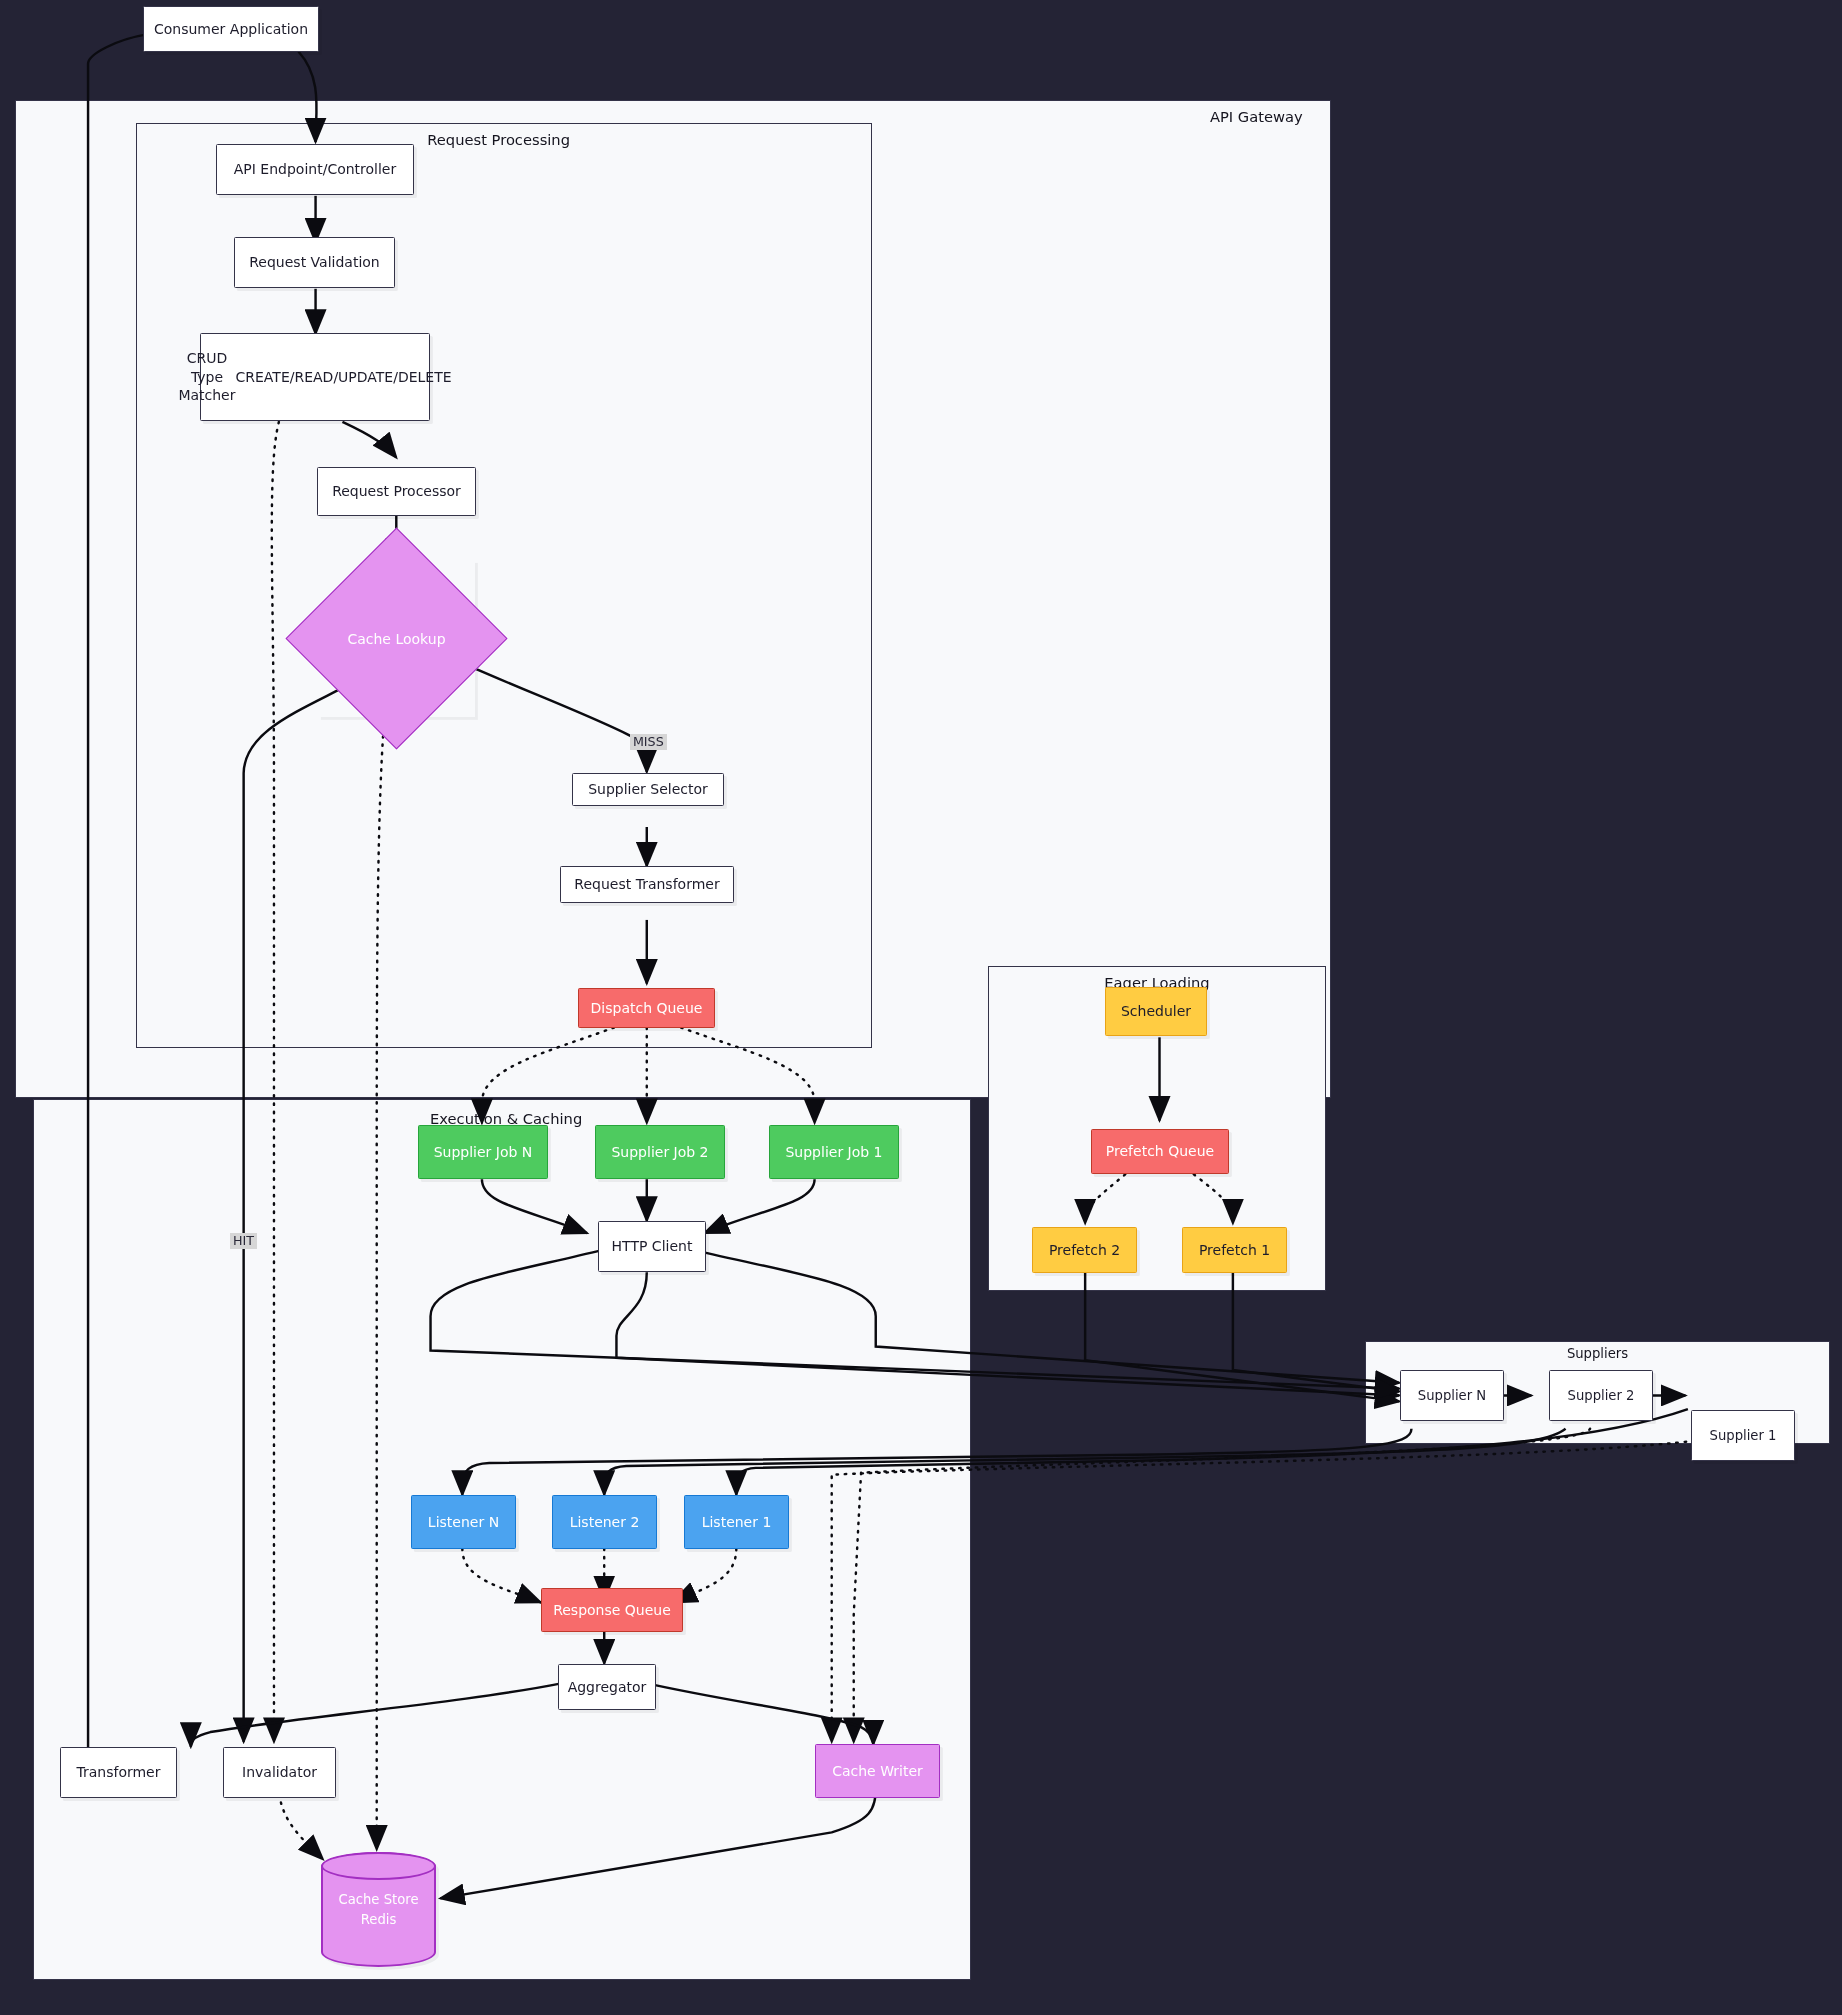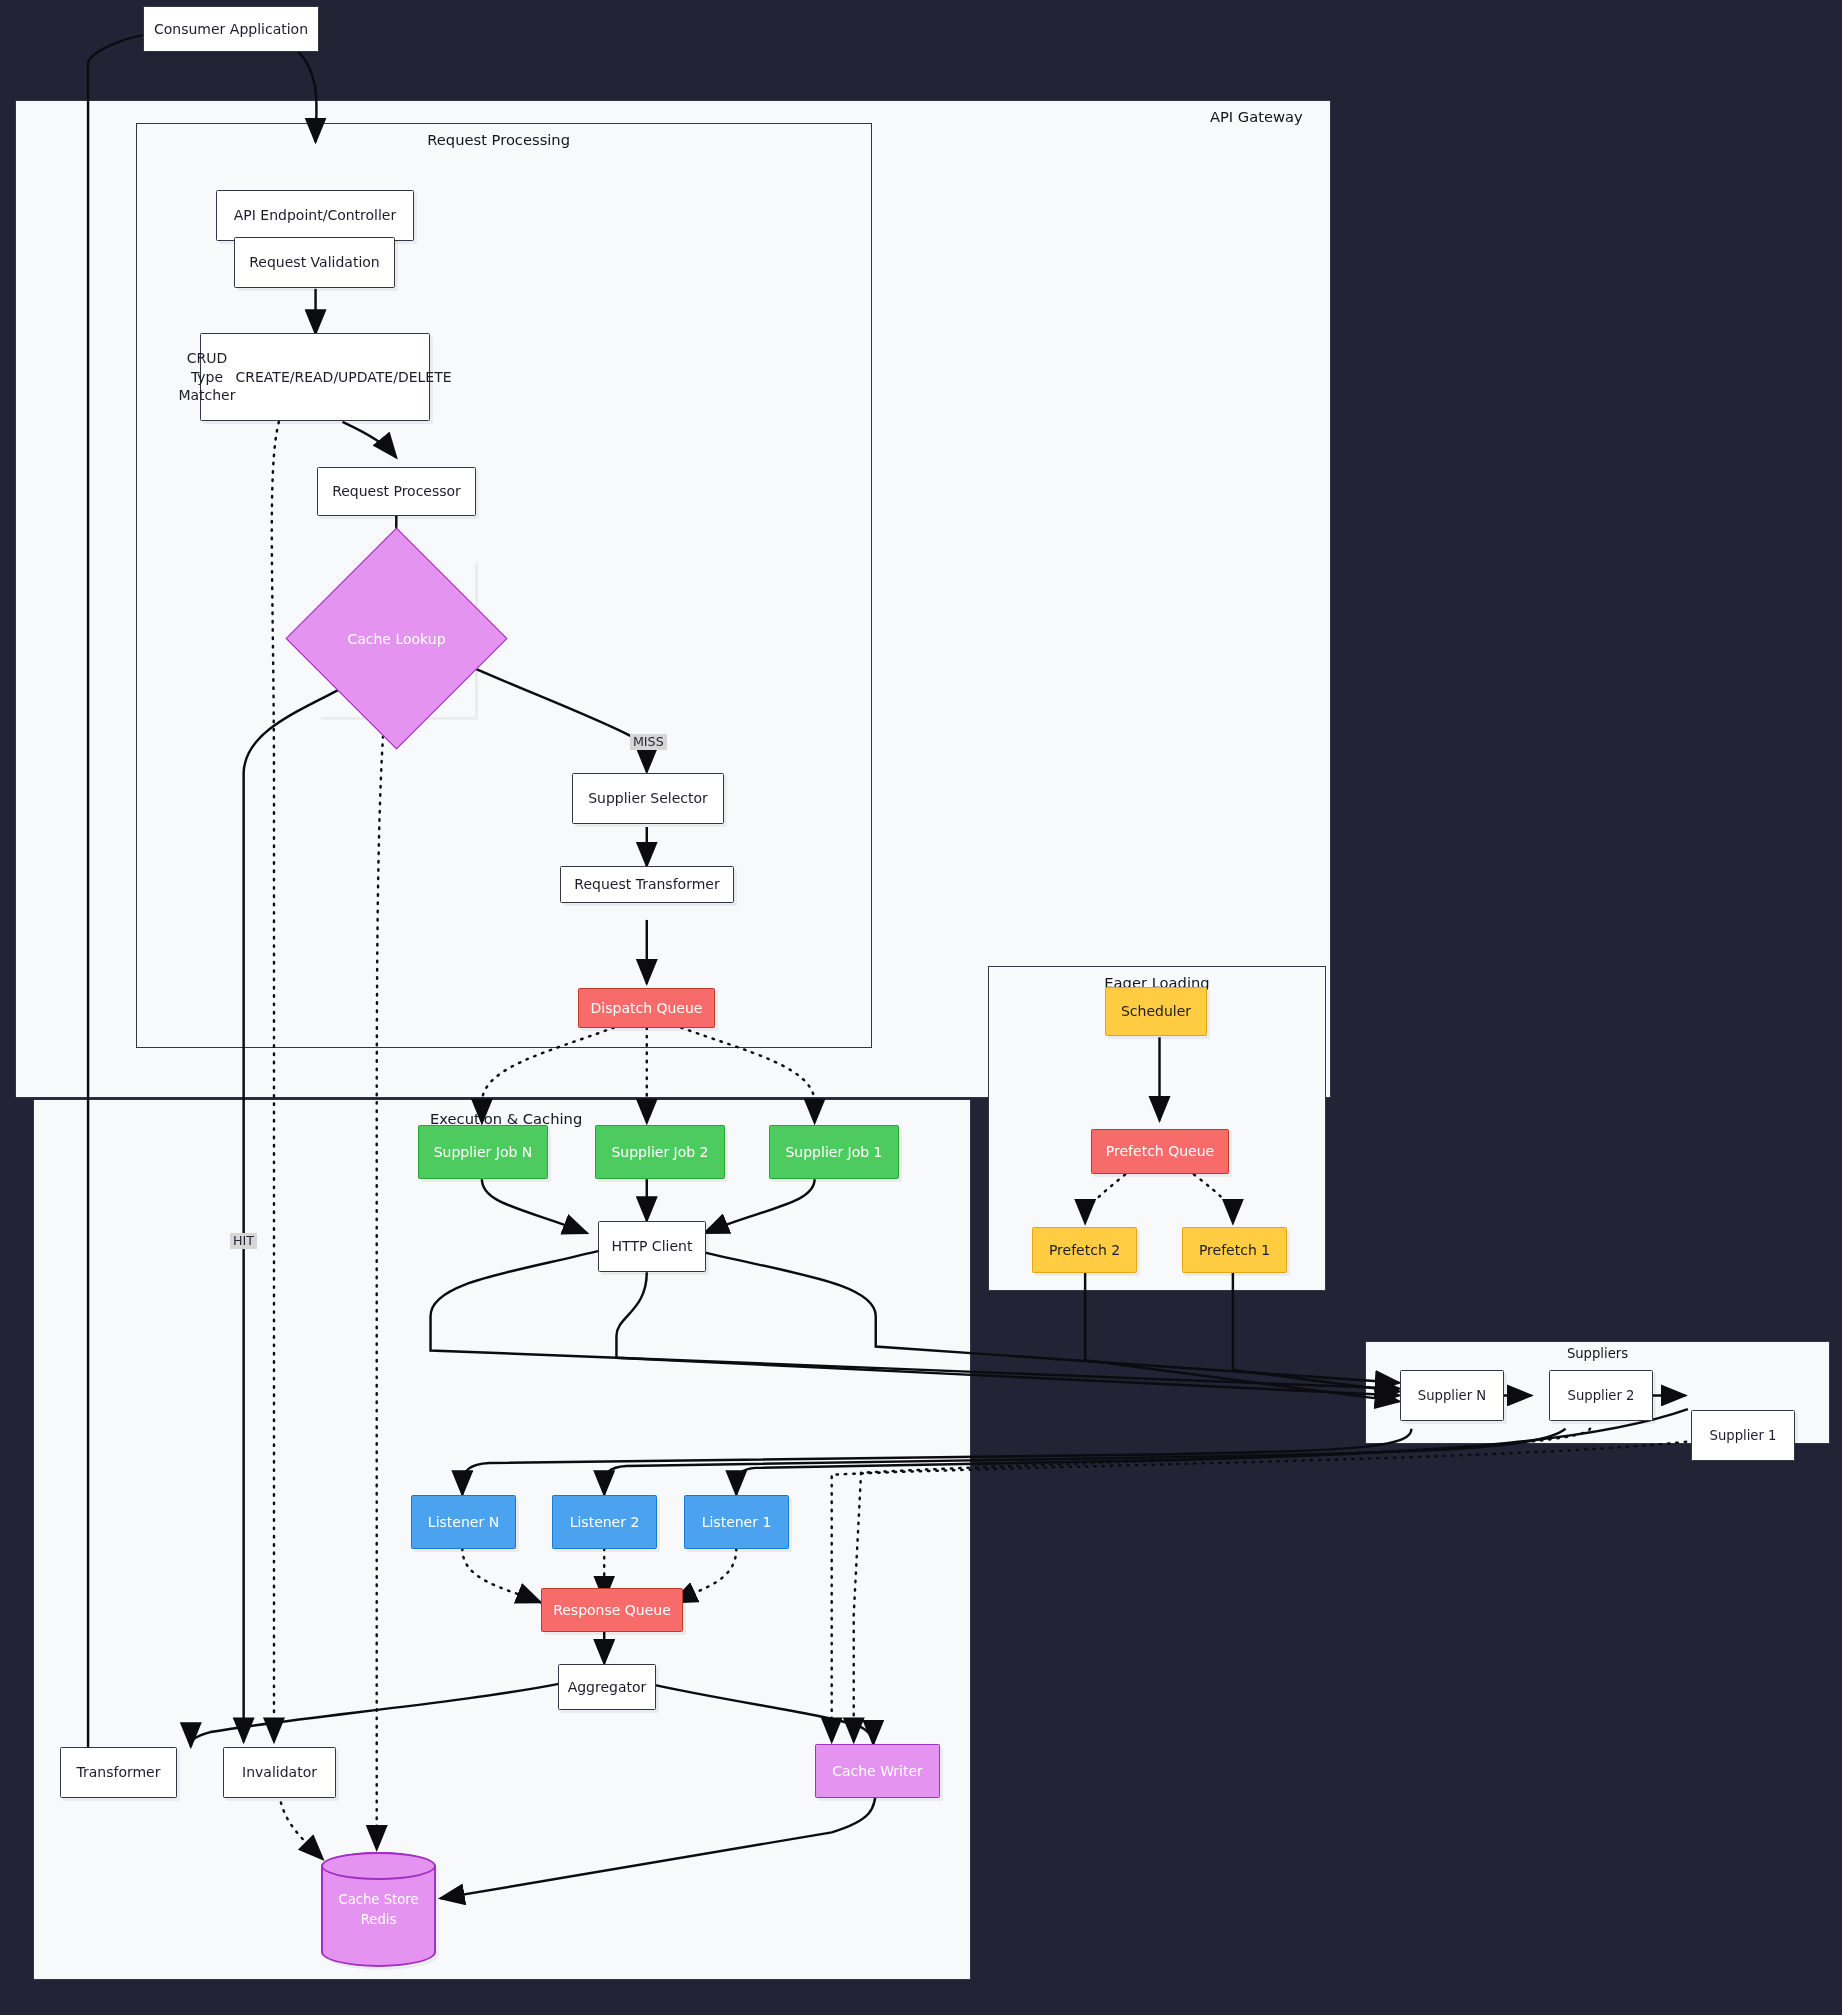--- a/index.html
+++ b/index.html
@@ -239,21 +239,21 @@
     <path class="solid" d="M 2370,2120 L 2370,2290" marker-end="url(#ah)"></path>
 
     <path class="dotted" d="M 2300,2400 C 2240,2450 2218,2465 2218,2500" marker-end="url(#ahd)"></path>
     <path class="dotted" d="M 2440,2400 C 2505,2450 2520,2465 2520,2500" marker-end="url(#ahd)"></path>
   </svg>
 
   <div class="node n-plain" style="left:143px; top:5.9px; width:176px; height:46px;">
     <span>Consumer Application</span>
   </div>
 
-  <div class="node n-plain" style="left:216px; top:144px; width:198px; height:51px;margin-top:46px;">
+  <div class="node n-plain" style="left:216px; top:144px; width:198px; height:51px;">
     <span>API Endpoint/Controller</span>
   </div>
 
   <div class="node n-plain" style="left:234px; top:237px; width:161px; height:51px;">
     <span>Request Validation</span>
   </div>
 
   <div class="node n-plain" style="left:200px; top:333px; width:230px; height:88px; flex-direction:row;">
     <span>CRUD Type Matcher</span>
     <span>CREATE/READ/UPDATE/</span>
@@ -270,21 +270,21 @@
   </div>
 
   <div class="elabel" style="left:630px; top:734px;">
     <span>MISS</span>
   </div>
 
   <div class="elabel" style="left:230px; top:1233px;">
     <span>HIT</span>
   </div>
 
-  <div class="node n-plain" style="left:572px; top:773px; width:152px; height:51px;">
+  <div class="node n-plain" style="left:572px; top:773px; width:152px; height:33px;">
     <span>Supplier Selector</span>
   </div>
 
   <div class="node n-plain" style="left:560px; top:866px; width:174px; height:37px;">
     <span>Request Transformer</span>
   </div>
 
   <div class="node n-red" style="left:578px; top:988px; width:137px; height:40px;">
     <span>Dispatch Queue</span>
   </div>

